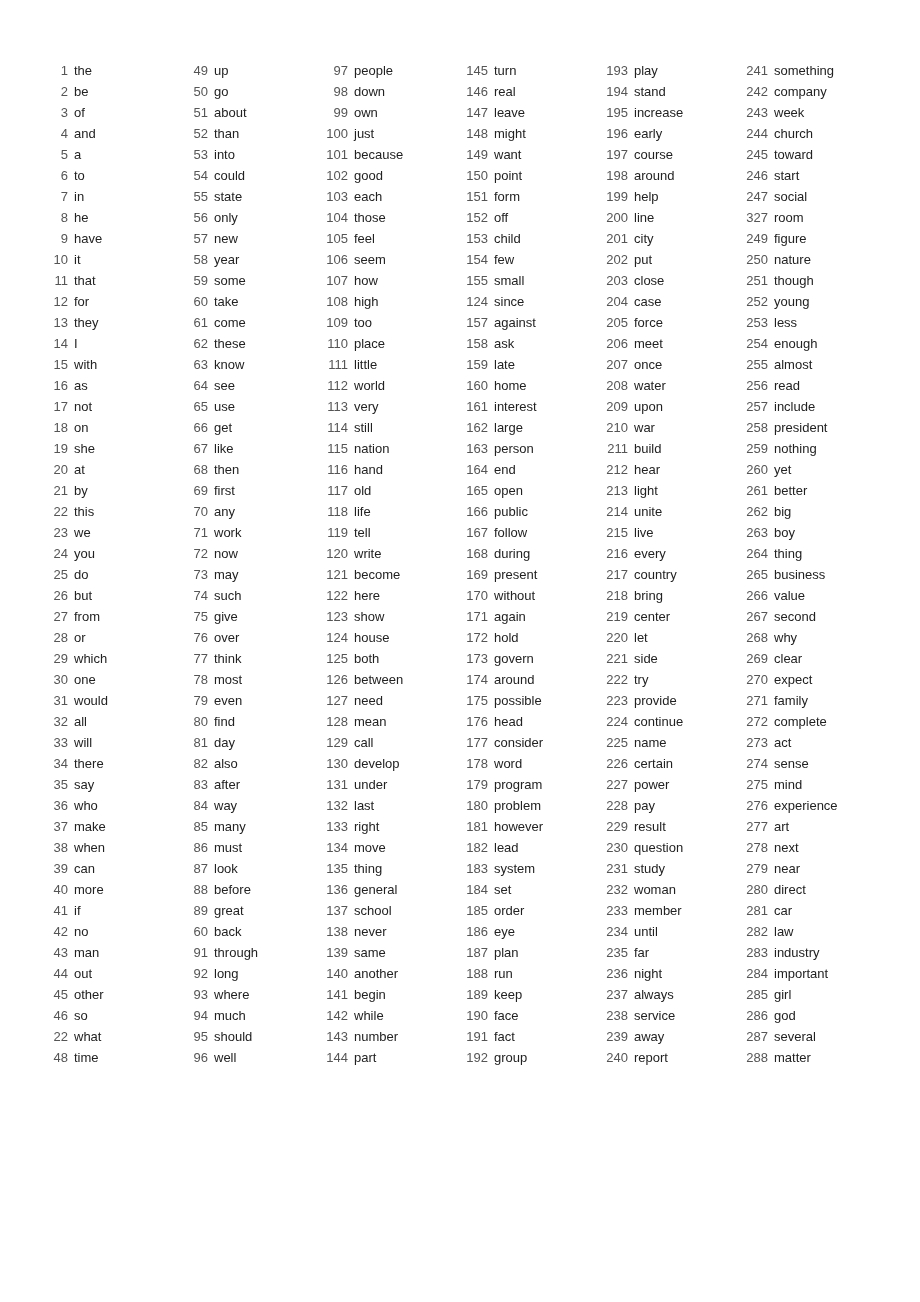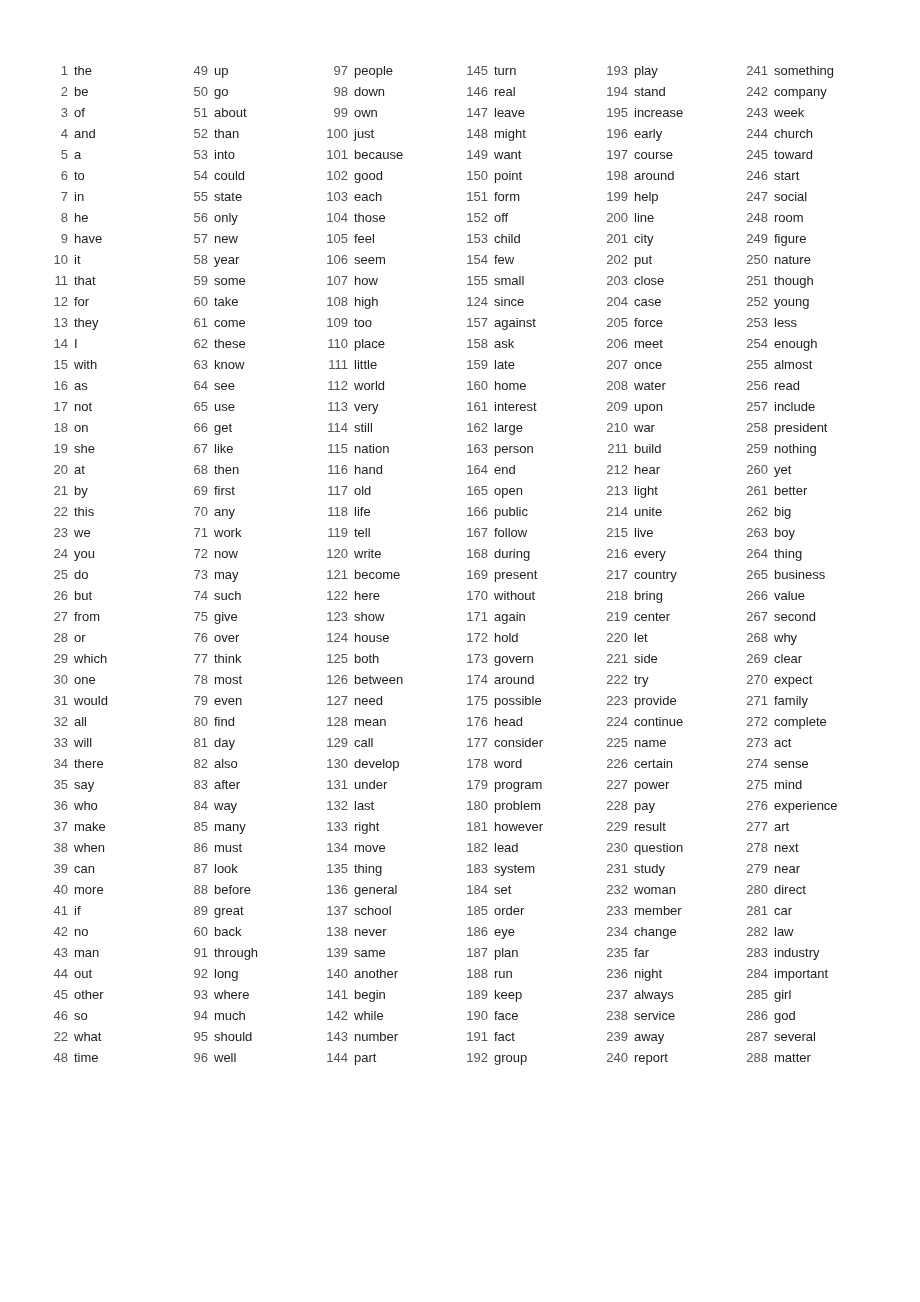--- a/index.html
+++ b/index.html
@@ -220,21 +220,21 @@
     </div>
     <div class="word-item">
       <span class="word-num">152</span>
       <span class="word-text">off</span>
     </div>
     <div class="word-item">
       <span class="word-num">200</span>
       <span class="word-text">line</span>
     </div>
     <div class="word-item">
-      <span class="word-num">248</span>
+      <span class="word-num">327</span>
       <span class="word-text">room</span>
     </div>
     <div class="word-item">
       <span class="word-num">9</span>
       <span class="word-text">have</span>
     </div>
     <div class="word-item">
       <span class="word-num">57</span>
       <span class="word-text">new</span>
     </div>
@@ -1033,21 +1033,21 @@
     <div class="word-item">
       <span class="word-num">138</span>
       <span class="word-text">never</span>
     </div>
     <div class="word-item">
       <span class="word-num">186</span>
       <span class="word-text">eye</span>
     </div>
     <div class="word-item">
       <span class="word-num">234</span>
-      <span class="word-text">change</span>
+      <span class="word-text">until</span>
     </div>
     <div class="word-item">
       <span class="word-num">282</span>
       <span class="word-text">law</span>
     </div>
     <div class="word-item">
       <span class="word-num">43</span>
       <span class="word-text">man</span>
     </div>
     <div class="word-item">

